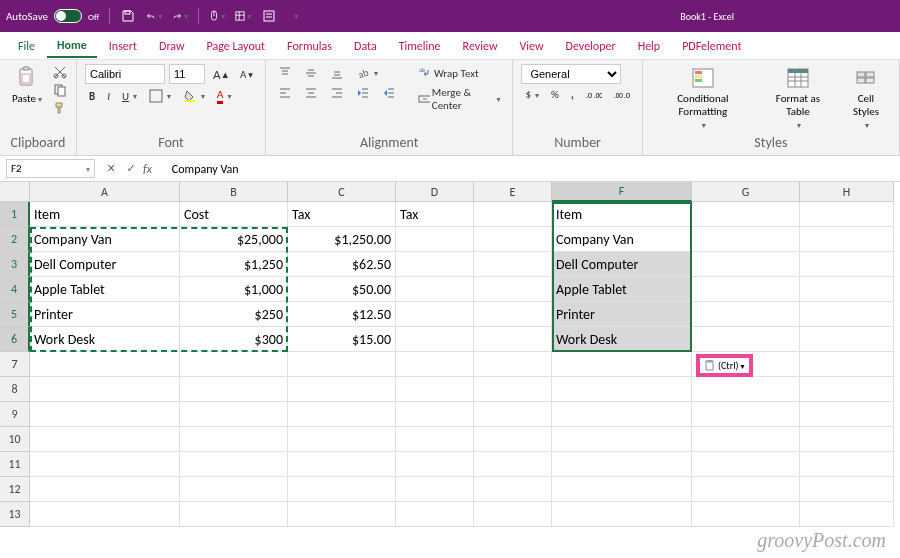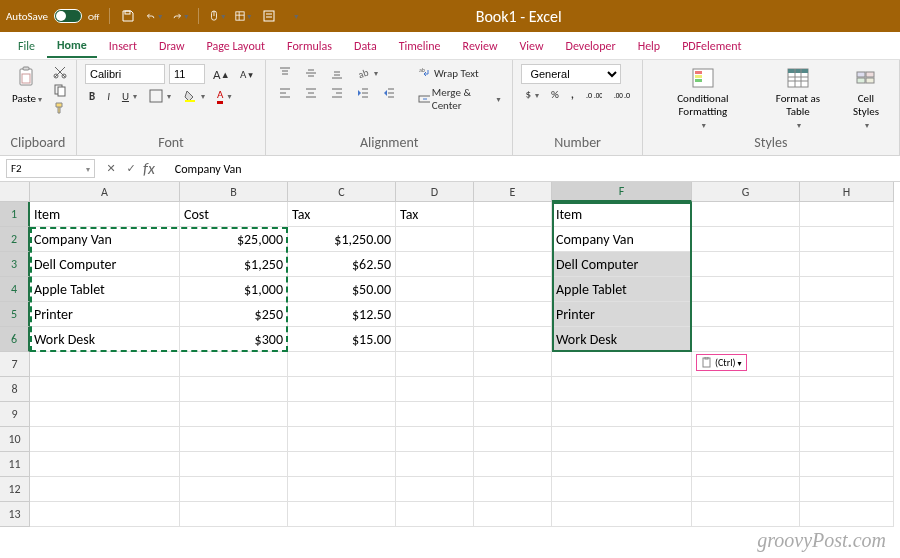--- a/index.html
+++ b/index.html
@@ -1,26 +1,26 @@
 <!DOCTYPE html>
 <html><head>
 <meta charset="utf-8">
 <style>
 * { margin: 0; padding: 0; box-sizing: border-box; }
 body { font-family: "Segoe UI", Calibri, Arial, sans-serif; font-size: 12px; background: #fff; width: 900px; height: 558px; overflow: hidden; position: relative; }
 
 
-.titlebar { height: 28px; background: #a16207; display: flex; align-items: center; color: #fff; padding: 16px 6px; }
+.titlebar { height: 28px; background: #701a75; display: flex; align-items: center; color: #fff; padding: 16px 6px; }
 .autosave { display: flex; align-items: center; gap: 6px; font-size: 11px; }
 .autosave-toggle { width: 28px; height: 14px; background: #1a5c38; border: 1px solid #fff; border-radius: 7px; position: relative; }
 .autosave-toggle::after { content: ""; width: 10px; height: 10px; background: #fff; border-radius: 50%; position: absolute; left: 1px; top: 1px; }
 .qat { display: flex; align-items: center; gap: 10px; margin-left: 10px; }
 .qat-icon { width: 16px; height: 16px; display: flex; align-items: center; justify-content: center; color: #fff; }
 .qat-sep { width: 1px; height: 16px; background: rgba(255,255,255,0.3); }
-.title-center { flex: 1; text-align: center; font-size: 16px; }
+.title-center { flex: 1; text-align: right; font-size: 10px; }
 .title-right { width: 160px; }
 
 
 .menubar { height: 28px; background: #fff; display: flex; align-items: center; padding: 0 8px; gap: 2px; border-bottom: 1px solid #e0e0e0; }
 .menu-item { padding: 4px 10px; font-size: 12px; color: #be185d; cursor: pointer; }
 .menu-item.file { color: #217346; }
 .menu-item.active { color: #217346; border-bottom: 2px solid #217346; font-weight: 600; }
 
 
 .ribbon { height: 96px; background: #f3f3f3; border-bottom: 1px solid #d4d4d4; display: flex; }
@@ -35,21 +35,21 @@
 .small-icon { width: 16px; height: 16px; }
 .font-select { border: 1px solid #ccc; background: #fff; font-size: 11px; padding: 1px 4px; height: 20px; }
 .font-name { width: 80px; }
 .font-size { width: 36px; }
 
 
 .formulabar { height: 26px; background: #fff; border-bottom: 1px solid #d4d4d4; display: flex; align-items: center; }
 .namebox { width: 89px; border: 1px solid #ccc; margin: 2px 0 2px 6px; padding: 2px 4px; font-size: 11px; background: #fff; display: flex; justify-content: space-between; align-items: center; }
 .fx-btns { display: flex; gap: 4px; padding: 0 8px; align-items: center; }
 .fx-btn { width: 16px; height: 16px; display: flex; align-items: center; justify-content: center; font-size: 11px; color: #666; cursor: pointer; }
-.fx-label { font-style: italic; color: #666; font-size: 16px; margin-right: 6px; }
+.fx-label { font-style: italic; color: #666; font-size: 12px; margin-right: 6px; }
 .formula-input { flex: 1; padding: 2px 6px; font-size: 12px; border: none; outline: none; }
 
 
 .grid-area { position: relative; background: #fff; }
 .col-headers { display: flex; height: 20px; }
 .corner { width: 30px; height: 20px; background: #f0f0f0; border-right: 1px solid #ccc; border-bottom: 1px solid #ccc; }
 .col-header { height: 20px; background: #f0f0f0; border-right: 1px solid #ccc; border-bottom: 1px solid #ccc; display: flex; align-items: center; justify-content: center; font-size: 12px; color: #444; }
 .col-header.active { background: #d2d2d2; color: #217346; border-bottom: 2px solid #217346; }
 .row { display: flex; }
 .row-header { width: 30px; background: #f0f0f0; border-right: 1px solid #ccc; border-bottom: 1px solid #ccc; display: flex; align-items: center; justify-content: center; font-size: 12px; color: #444; }
@@ -57,21 +57,21 @@
 .cell { height: 25px; border-right: 1px solid #e0e0e0; border-bottom: 1px solid #e0e0e0; padding: 2px 4px; font-size: 14px; font-family: Calibri, Arial; display: flex; align-items: center; overflow: hidden; white-space: nowrap; position: relative; }
 .h1 .cell { font-weight: 400; }
 .right { justify-content: flex-end; }
 .selected-fill { background: #d8d8d8; }
 .active-cell { background: #fff !important; }
 
 
 .cA { width: 150px; } .cB { width: 108px; } .cC { width: 108px; } .cD { width: 78px; }
 .cE { width: 78px; } .cF { width: 140px; } .cG { width: 108px; } .cH { width: 94px; }
 
-.paste-indicator { position: absolute; font-size: 10px; border: 1px solid #ec4899; background: #fff; padding: 1px 4px; display: flex; align-items: center; gap: 2px; cursor: pointer; }
+.paste-indicator { position: absolute; font-size: 10px; border: 4px solid #ec4899; background: #fff; padding: 1px 4px; display: flex; align-items: center; gap: 2px; cursor: pointer; }
 
 .selection-overlay { position: absolute; border: 2px solid #217346; pointer-events: none; }
 .marching-overlay { position: absolute; border: 2px dashed #107c41; pointer-events: none; }
 
 .watermark { position: absolute; bottom: 6px; right: 14px; font-family: Georgia, serif; font-style: italic; color: #aaa; font-size: 20px; }
 
 svg { display: block; }
 .dd::after { content: "▾"; font-size: 8px; margin-left: 2px; color: #666; }
 </style>
 </head>

